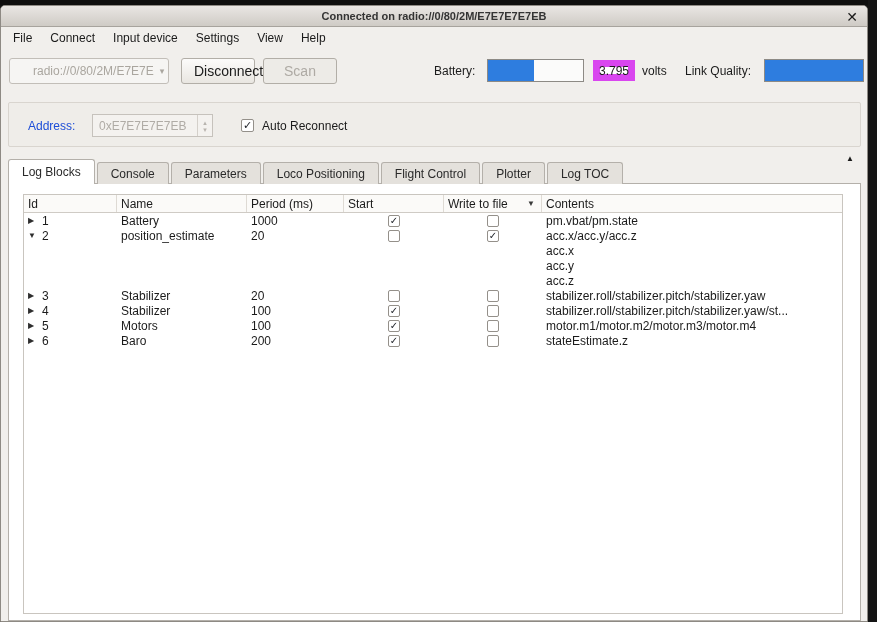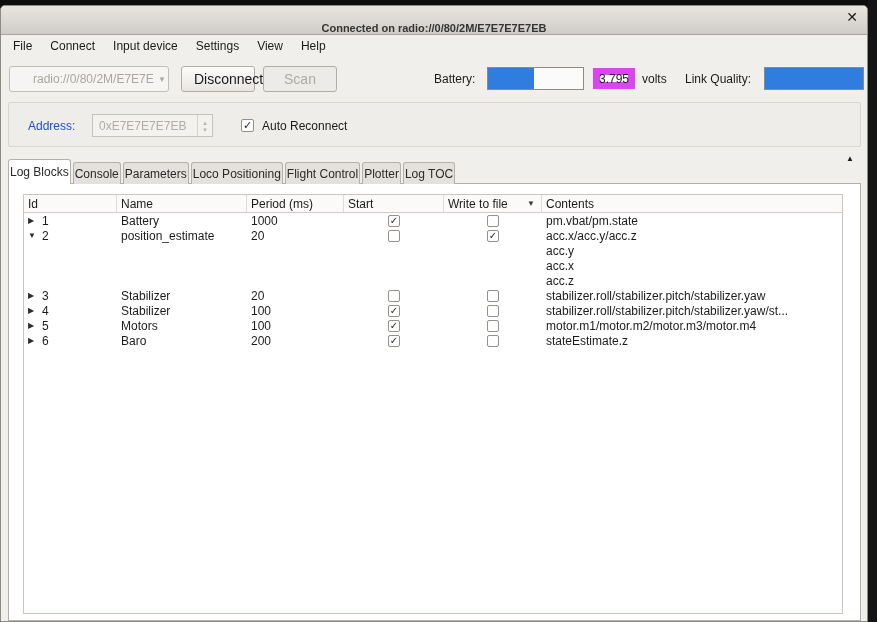--- a/index.html
+++ b/index.html
@@ -3,21 +3,21 @@
 <meta charset="utf-8">
 <style>
   *{box-sizing:border-box;margin:0;padding:0}
   html,body{width:877px;height:622px;overflow:hidden}
   body{background:#121212;font-family:"Liberation Sans","DejaVu Sans",sans-serif;font-size:12px;color:#1b1b1b;position:relative}
   .desktop-strip-top{position:absolute;left:0;top:0;width:877px;height:5px;background:#0e0e0e}
   .desktop-strip-right{position:absolute;right:0;top:0;width:9px;height:622px;background:#141414}
 
   .window{position:absolute;left:0;top:5px;width:868px;height:617px;background:#f1efec;border:1px solid #8e8a84;border-radius:5px 5px 0 0}
 
-  .titlebar{height:29px;background:linear-gradient(#e9e6e3,#cfcbc5);border-bottom:1px solid #a7a39d;border-radius:4px 4px 0 0;display:flex;align-items:flex-end;justify-content:center;position:relative;font-size:11px;font-weight:bold;color:#343434}
+  .titlebar{height:21px;background:linear-gradient(#e9e6e3,#cfcbc5);border-bottom:1px solid #a7a39d;border-radius:4px 4px 0 0;display:flex;align-items:center;justify-content:center;position:relative;font-size:11px;font-weight:bold;color:#343434}
   .close-btn{position:absolute;right:9px;top:0;height:21px;display:flex;align-items:center;font-size:14px;font-weight:normal;color:#1a1a1a;cursor:default}
 
   .menubar{height:22px;display:flex;align-items:center;padding-left:3px;background:#f1efec}
   .menu-item{padding:3px 9px;border-radius:2px}
 
   .toolbar{position:relative;height:49px}
   .combo{position:absolute;left:8px;top:9px;width:160px;height:26px;border:1px solid #c2beb8;border-radius:3px;background:#f6f5f3;color:#aaa69f;display:flex;align-items:center;padding:0 23px;font-size:12px;white-space:nowrap;overflow:hidden}
   .combo .arrow{margin-left:auto;font-size:9px;color:#aaa69f;padding-left:6px}
   .btn{position:absolute;top:9px;height:26px;border:1px solid #b2aea7;border-radius:3px;background:linear-gradient(#fcfbfa,#e9e6e1);font-family:inherit;font-size:14px;color:#1b1b1b;padding:0 12px}
   .btn-disconnect{left:180px;width:74px}
@@ -34,21 +34,21 @@
 
   .addr-panel{position:absolute;left:7px;top:96px;width:853px;height:45px;border:1px solid #d9d5cf;border-radius:2px;background:#efede9}
   .addr-label{position:absolute;left:19px;top:0;height:45px;display:flex;align-items:center;color:#1d4ed8}
   .addr-field{position:absolute;left:83px;top:11px;width:121px;height:23px;border:1px solid #c6c2bc;background:#f4f2ef;color:#b0aca6;display:flex;align-items:center;padding-left:6px}
   .spin{margin-left:auto;width:15px;height:100%;border-left:1px solid #d4d0ca;display:flex;flex-direction:column;align-items:center;justify-content:center;color:#b8b4ae;font-size:7px;line-height:7px}
   .cb{width:13px;height:13px;border:1px solid #94908a;background:#fff;display:inline-flex;align-items:center;justify-content:center;font-size:11px;font-weight:bold;color:#20242a;line-height:1;border-radius:2px}
   .cb-auto{position:absolute;left:232px;top:16px}
   .auto-label{position:absolute;left:253px;top:0;height:45px;display:flex;align-items:center}
 
   .tabs{position:absolute;left:7px;top:153px;display:flex;align-items:flex-end;z-index:3}
-  .tab{height:22px;padding:0 1px;display:flex;align-items:center;background:#e4e1dc;border:1px solid #b4b0aa;border-bottom:none;border-radius:3px 3px 0 0;margin-right:2px;color:#2a2a2a}
+  .tab{height:22px;padding:0 13px;display:flex;align-items:center;background:#e4e1dc;border:1px solid #b4b0aa;border-bottom:none;border-radius:3px 3px 0 0;margin-right:2px;color:#2a2a2a}
   .tab.active{height:25px;background:#ffffff;position:relative}
   .tab.active:after{content:"";position:absolute;left:0;right:0;bottom:-1px;height:2px;background:#fff}
 
   .scroll-up{position:absolute;left:845px;top:148px;font-size:8px;color:#1a1a1a}
 
   .pane{position:absolute;left:7px;top:177px;width:853px;height:438px;background:#ffffff;border:1px solid #b4b0aa;z-index:2}
 
   .logtable{position:absolute;left:14px;top:10px;right:17px;bottom:6px;border:1px solid #c9c5bf;display:flex;flex-direction:column;overflow:hidden}
   .thead{display:flex;height:18px;background:#fbfaf8;border-bottom:1px solid #cfcbc5;flex:none}
   .th{display:flex;align-items:center;padding:0 4px;border-right:1px solid #dedad4;white-space:nowrap;overflow:hidden}
@@ -178,29 +178,29 @@
           </div>
         <div class="td c-contents">acc.x/acc.y/acc.z</div>
       </div>
 
       <div class="trow">
         <div class="td c-id"></div>
           <div class="td c-name"></div>
           <div class="td c-period"></div>
         <div class="td c-start"></div>
           <div class="td c-write"></div>
-        <div class="td c-contents">acc.y</div>
+        <div class="td c-contents">acc.x</div>
       </div>
       <div class="trow">
         <div class="td c-id"></div>
           <div class="td c-name"></div>
           <div class="td c-period"></div>
         <div class="td c-start"></div>
           <div class="td c-write"></div>
-        <div class="td c-contents">acc.x</div>
+        <div class="td c-contents">acc.y</div>
       </div>
       <div class="trow">
         <div class="td c-id"></div>
           <div class="td c-name"></div>
           <div class="td c-period"></div>
         <div class="td c-start"></div>
           <div class="td c-write"></div>
         <div class="td c-contents">acc.z</div>
       </div>
 

